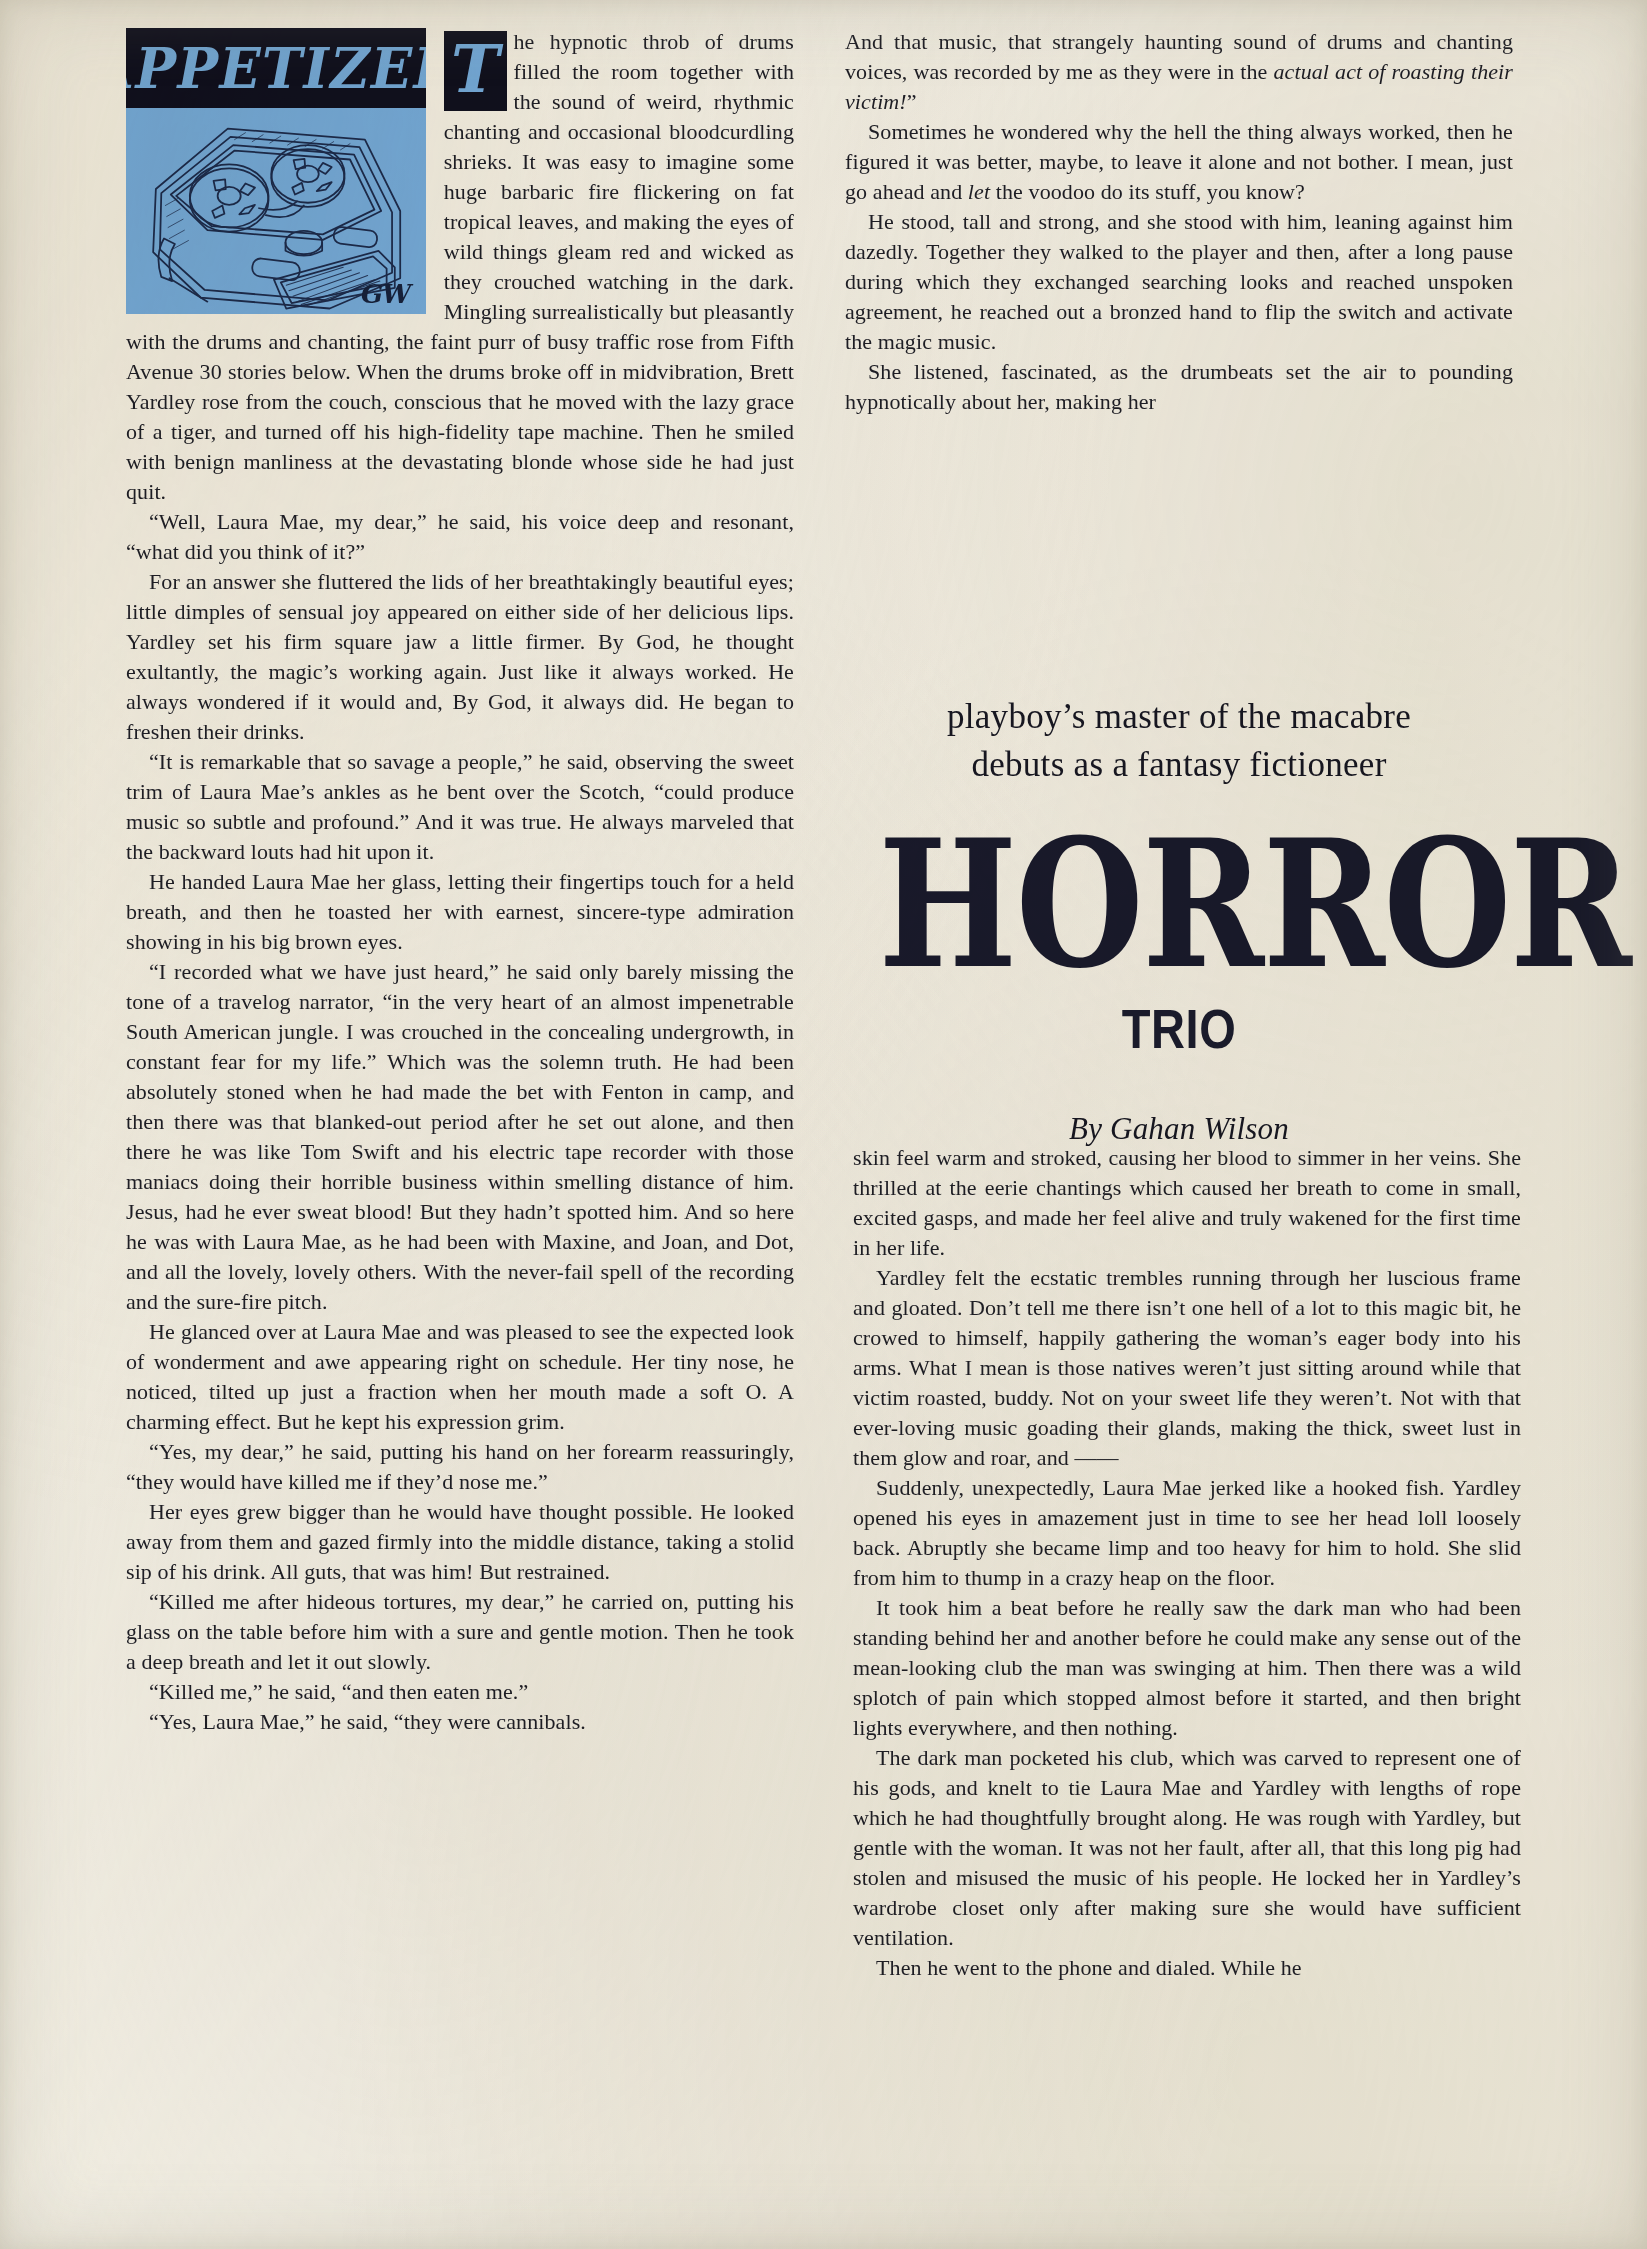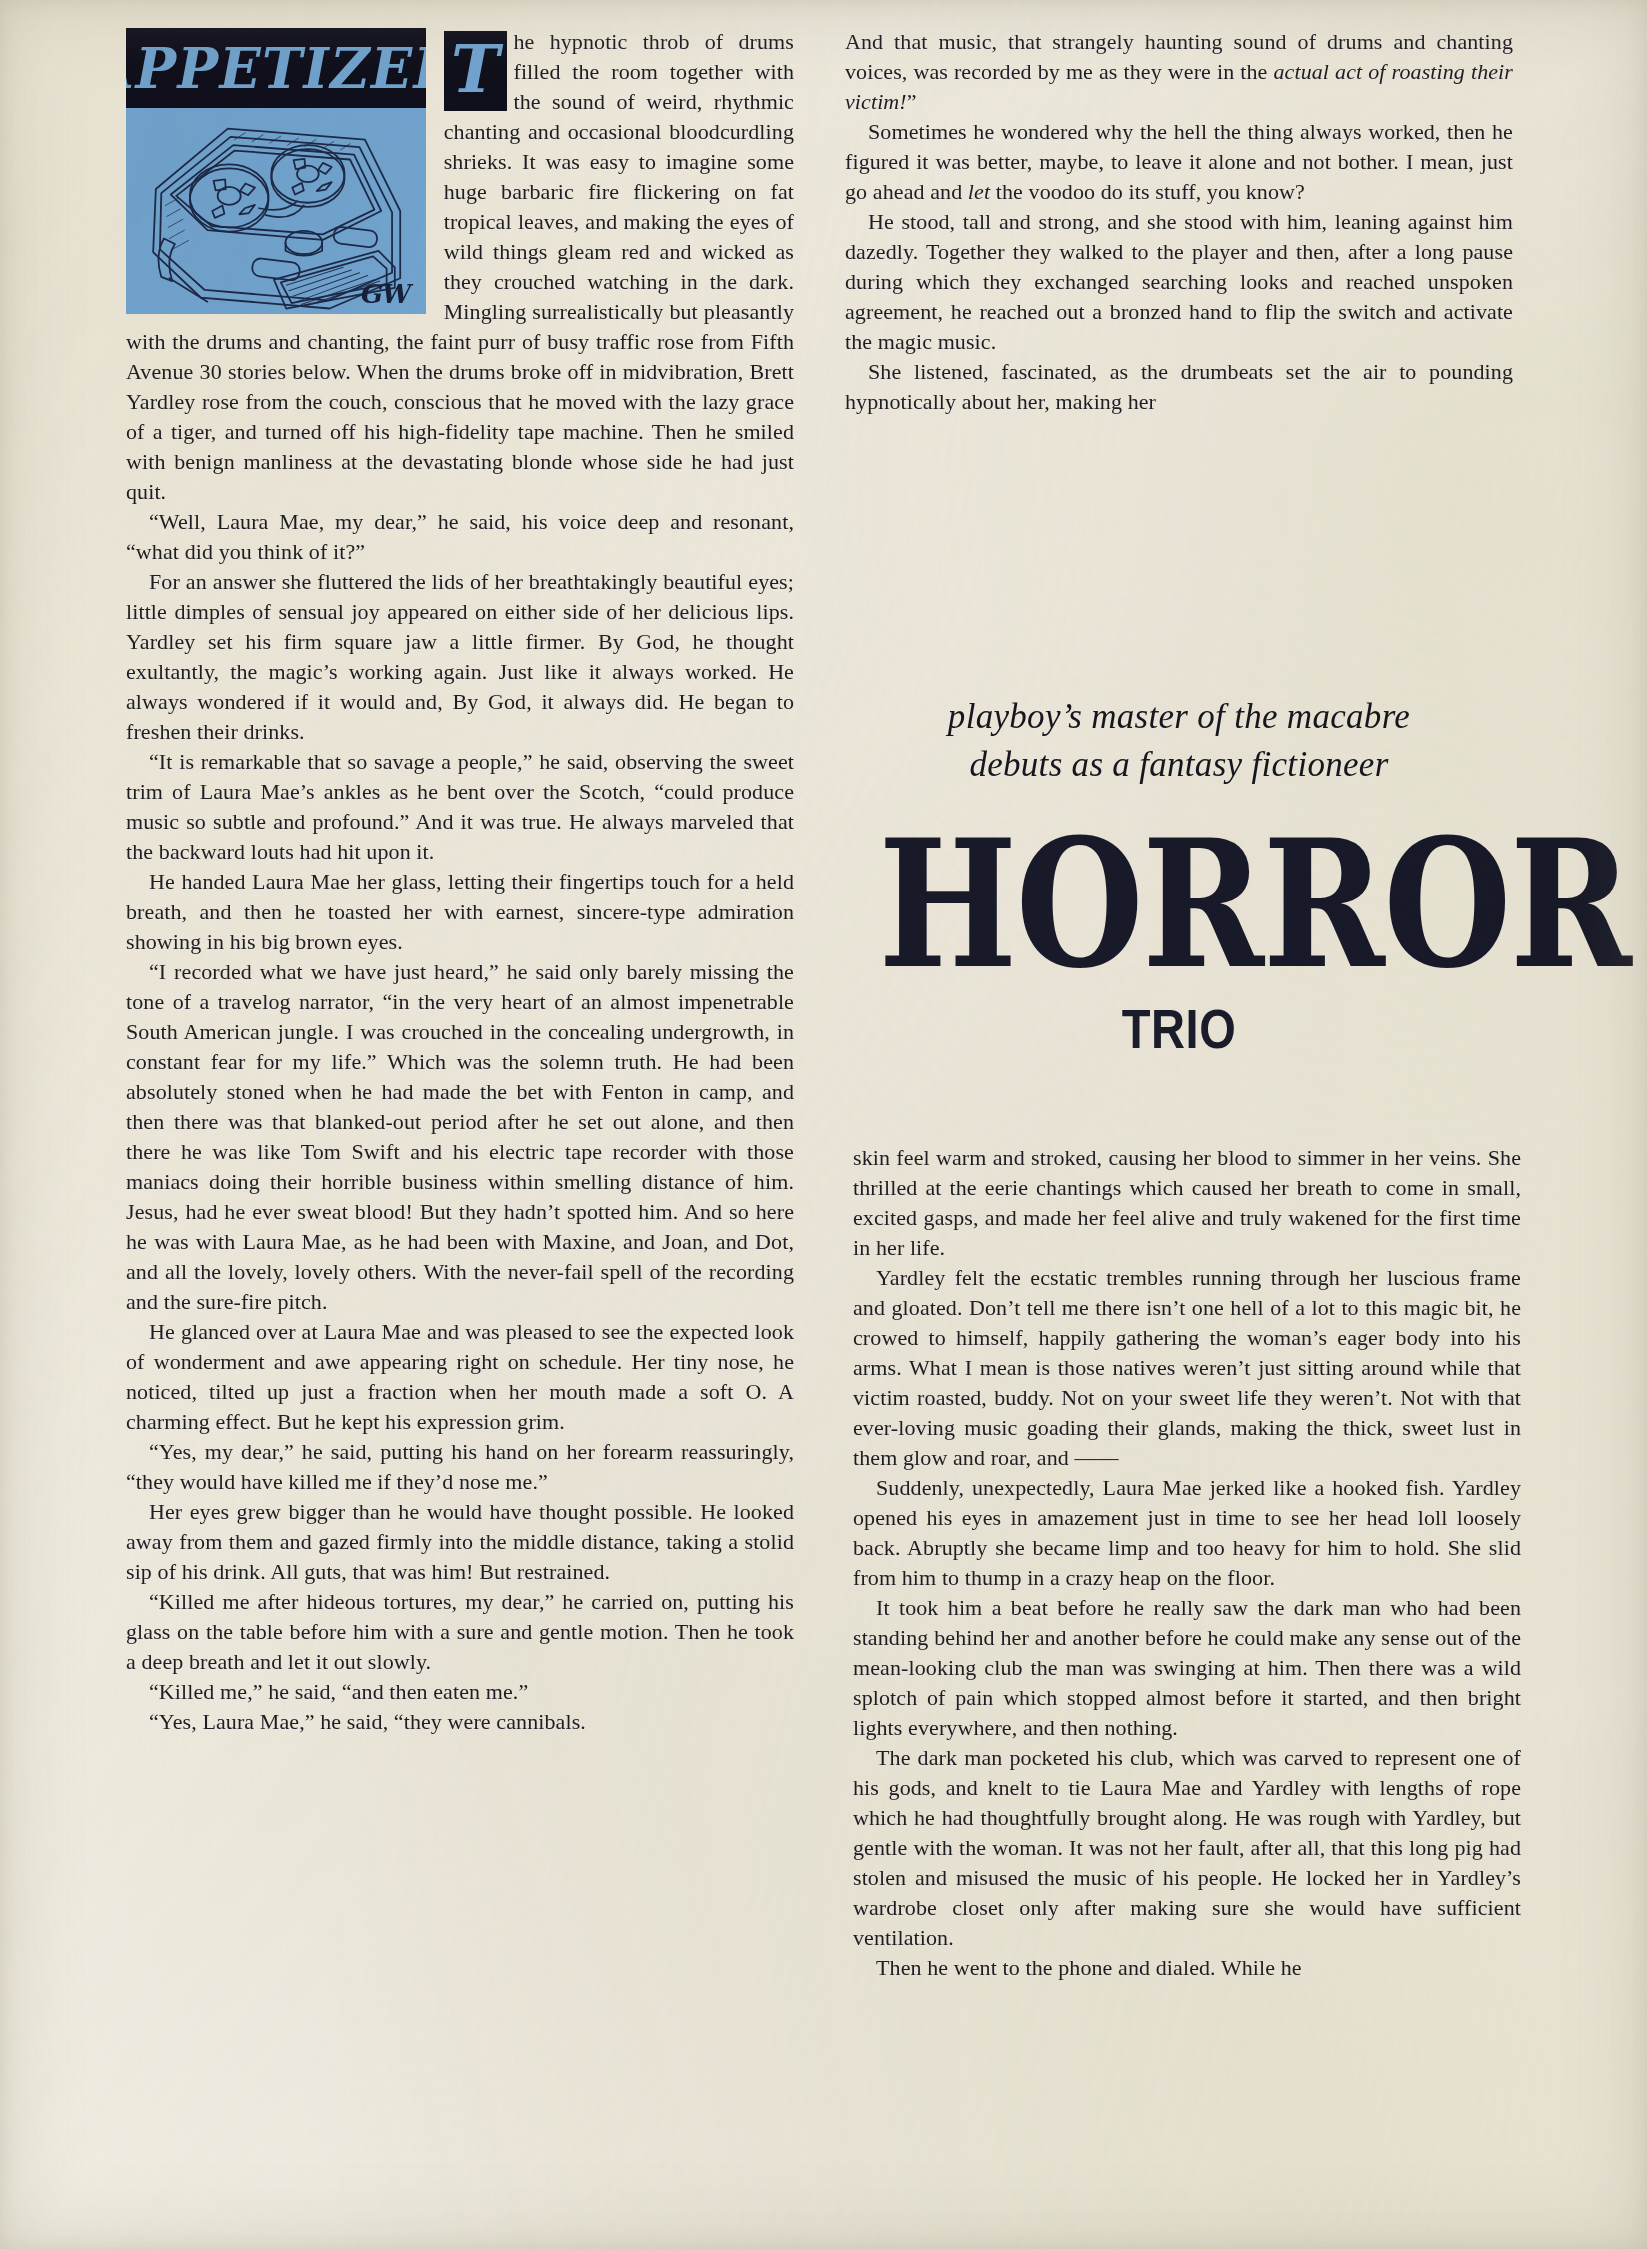--- a/index.html
+++ b/index.html
@@ -125,21 +125,20 @@
   
   .headline-block {
     position: absolute;
     left: 845px;
     top: 693px;
     width: 668px;
     text-align: center;
   }
   .deck {
     font-family: "Liberation Serif", "DejaVu Serif", serif;
-    font-style: italic;
     font-size: 35px;
     line-height: 48px;
     color: #171722;
     letter-spacing: 0.3px;
   }
   .title-horror {
     font-family: "DejaVu Serif", "Liberation Serif", serif;
     font-weight: bold;
     font-size: 163px;
     line-height: 155px;
@@ -289,20 +288,21 @@
       </div>
   </div>
 
   <div class="headline-block">
     <div class="deck">
       <div>playboy’s master of the macabre</div>
       <div>debuts as a fantasy fictioneer</div>
     </div>
     <div class="title-horror">HORROR</div>
     <div class="title-trio">TRIO</div>
+    <div class="byline">By Gahan Wilson</div>
   </div>
 
   <div class="col-right-lower">
     <div class="body-text" id="right-body-lower">
         <p class="noindent"><span>skin feel warm and stroked, causing her blood to simmer in her veins. She thrilled at the eerie chantings which caused her breath to come in small, excited gasps, and made her feel alive and truly wakened for the first time in her life.</span></p>
         <p><span>Yardley felt the ecstatic trembles running through her luscious frame and gloated. Don’t tell me there isn’t one hell of a lot to this magic bit, he crowed to himself, happily gathering the woman’s eager body into his arms. What I mean is those natives weren’t just sitting around while that victim roasted, buddy. Not on your sweet life they weren’t. Not with that ever-loving music goading their glands, making the thick, sweet lust in them glow and roar, and ——</span></p>
         <p><span>Suddenly, unexpectedly, Laura Mae jerked like a hooked fish. Yardley opened his eyes in amazement just in time to see her head loll loosely back. Abruptly she became limp and too heavy for him to hold. She slid from him to thump in a crazy heap on the floor.</span></p>
         <p><span>It took him a beat before he really saw the dark man who had been standing behind her and another before he could make any sense out of the mean-looking club the man was swinging at him. Then there was a wild splotch of pain which stopped almost before it started, and then bright lights everywhere, and then nothing.</span></p>
         <p><span>The dark man pocketed his club, which was carved to represent one of his gods, and knelt to tie Laura Mae and Yardley with lengths of rope which he had thoughtfully brought along. He was rough with Yardley, but gentle with the woman. It was not her fault, after all, that this long pig had stolen and misused the music of his people. He locked her in Yardley’s wardrobe closet only after making sure she would have sufficient ventilation.</span></p>
         <p><span>Then he went to the phone and dialed. While he</span></p>

